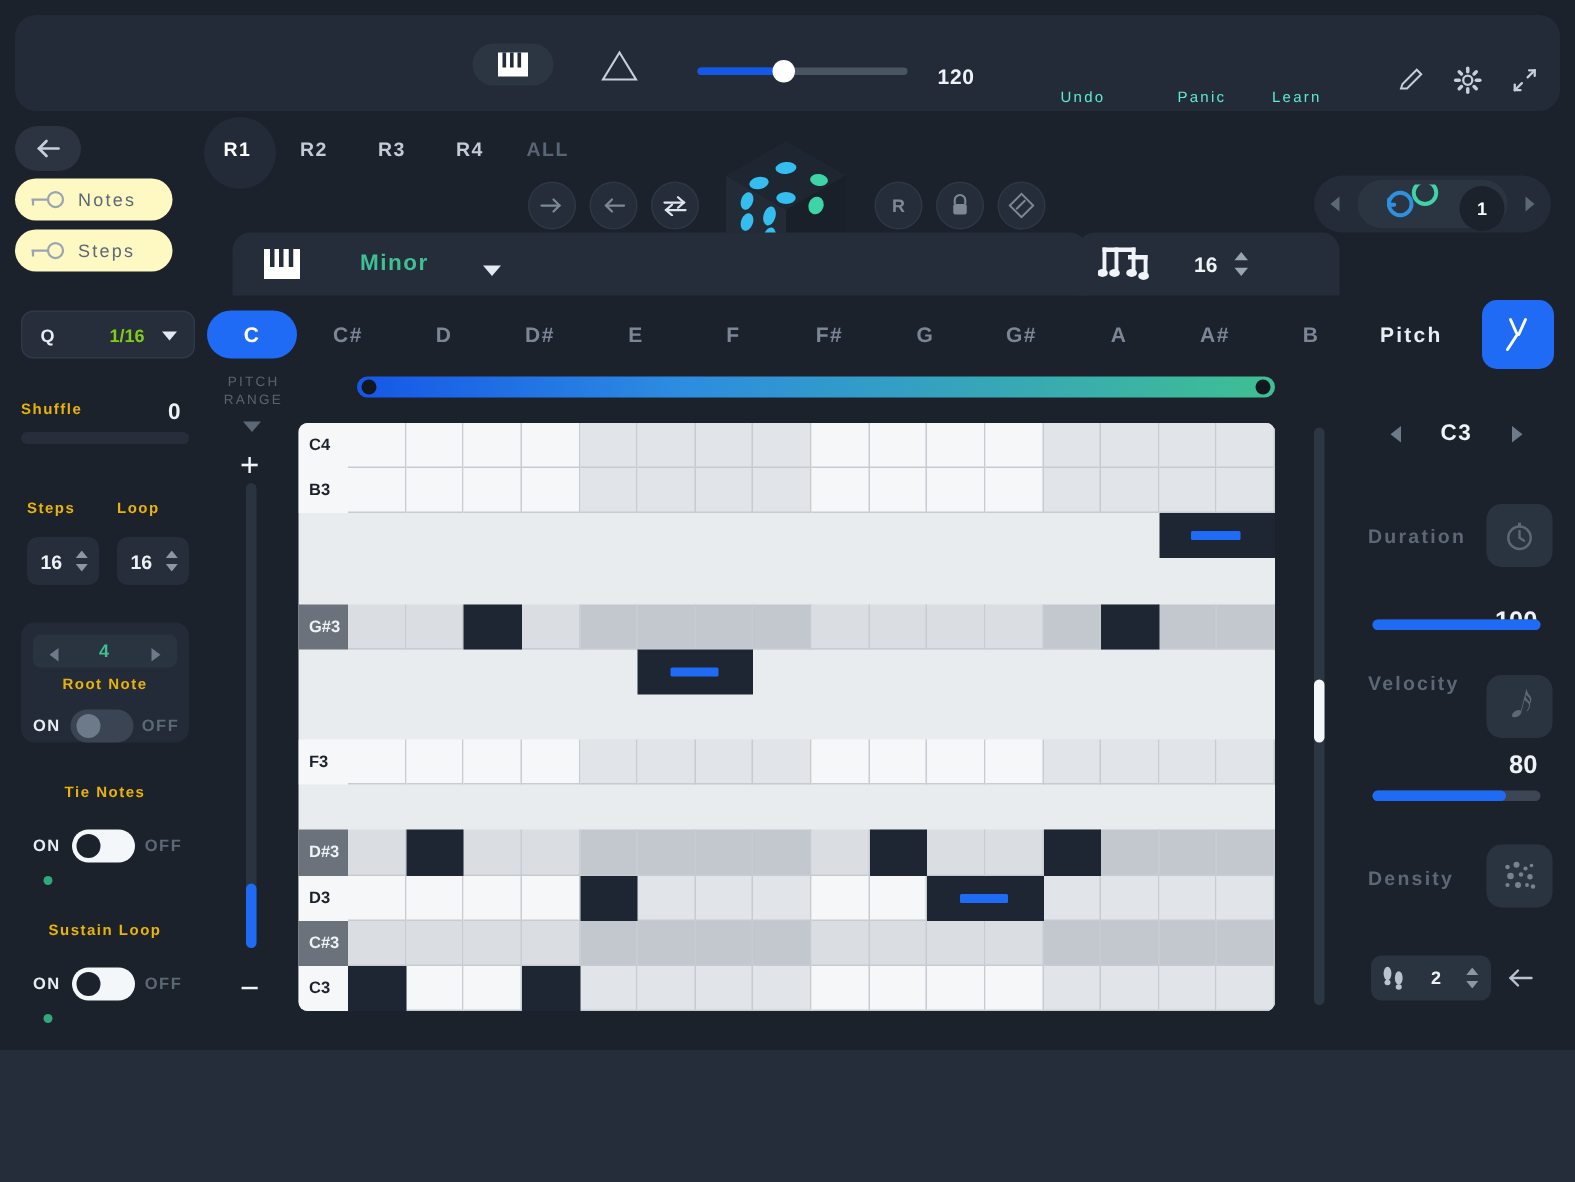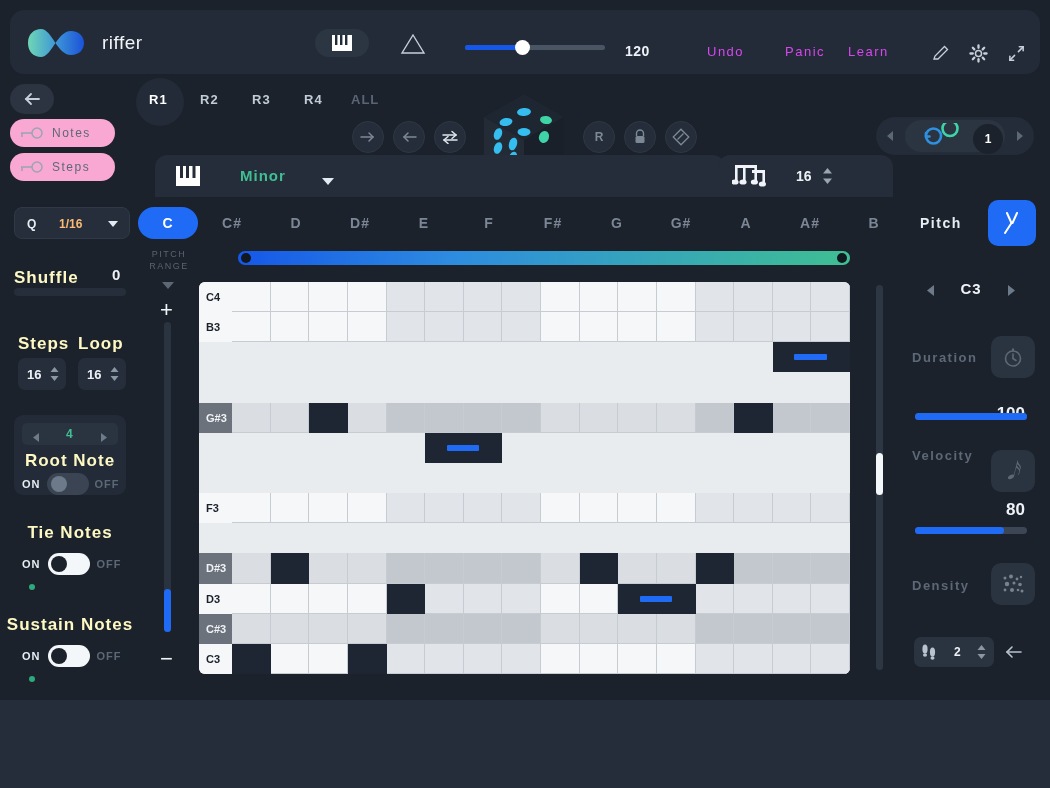--- a/index.html
+++ b/index.html
@@ -25,26 +25,26 @@
     position: absolute; left: 305px; top: 19px; width: 54px; height: 28px;
     background: #2c3642; border-radius: 14px; display: flex; align-items: center; justify-content: center;
   }
   .tri-btn { position: absolute; left: 386px; top: 20px; width: 34px; height: 28px;
     display: flex; align-items: center; justify-content: center; }
   .tempo-slider { position: absolute; left: 455px; top: 35px; width: 140px; height: 5px; }
   .tempo-track { position: absolute; left: 0; top: 0; width: 140px; height: 5px; background: #4a5563; border-radius: 3px; }
   .tempo-fill { position: absolute; left: 0; top: 0; width: 58px; height: 5px; background: #1557e8; border-radius: 3px; }
   .tempo-knob { position: absolute; left: 50px; top: -5px; width: 15px; height: 15px; background: #fff; border-radius: 50%; }
   .tempo-val { position: absolute; left: 615px; top: 33px; color: #eef2f6; font-size: 14px; font-weight: bold; letter-spacing: .5px; }
-  .txt-btn { position: absolute; top: 34px; color: #d946ef; font-size: 13px; letter-spacing: 1.5px; }
+  .txt-btn { position: absolute; top: 50px; color: #5eead4; font-size: 10px; letter-spacing: 1.5px; }
   .ic-btn { position: absolute; top: 30px; width: 26px; height: 26px; display:flex; align-items:center; justify-content:center; }
   
   .back-btn { position: absolute; left: 10px; top: 84px; width: 44px; height: 30px; background: #2b3440; border-radius: 15px;
     display:flex; align-items:center; justify-content:center; }
-  .lock-pill { position: absolute; left: 10px; width: 105px; height: 28px; background: #f9a8d4; border-radius: 14px;
+  .lock-pill { position: absolute; left: 10px; width: 105px; height: 28px; background: #fef9c3; border-radius: 14px;
     display: flex; align-items: center; gap: 7px; padding-left: 9px; }
   .lock-pill .lbl { color: #5d6877; font-size: 12px; letter-spacing: 1.5px; }
   .riff-circle { position: absolute; left: 136px; top: 78px; width: 48px; height: 48px; border-radius: 50%; background: #222b37; }
   .riff-tab { position: absolute; top: 92px; font-size: 13px; font-weight: bold; letter-spacing: 1px; }
   .round-btn { position: absolute; width: 32px; height: 32px; border-radius: 50%; background: #242d39; border: 1px solid #2e3845;
     display: flex; align-items: center; justify-content: center; }
   .dice { position: absolute; left: 480px; top: 92px; width: 88px; height: 94px; }
   .loop-wrap { position: absolute; left: 876px; top: 117px; width: 158px; height: 38px; background: #232c38; border-radius: 19px; }
   .loop-inner { position: absolute; left: 29px; top: 3px; width: 100px; height: 32px; background: #2b3541; border-radius: 16px; }
   .loop-num { position: absolute; left: 68px; top: 4px; width: 30px; height: 30px; background: #1b222c; border-radius: 50%;
@@ -61,21 +61,21 @@
   .note-btn.sel { background: #1f6bf5; border-radius: 16px; color: #fff; }
   .pitch-lbl { position: absolute; left: 920px; top: 215px; color: #e8edf3; font-size: 14px; font-weight: bold; letter-spacing: 1.5px; }
   .pitch-btn { position: absolute; left: 988px; top: 200px; width: 48px; height: 46px; background: #1f6bf5; border-radius: 10px;
     display:flex; align-items:center; justify-content:center; }
   
   .pr-lbl { position: absolute; left: 143px; top: 248px; width: 52px; text-align: center; color: #59636f; font-size: 9px;
     letter-spacing: 1.5px; line-height: 12px; }
   .prs { position: absolute; left: 238px; top: 251px; width: 612px; height: 14px; border-radius: 7px;
     background: linear-gradient(90deg,#1557e8 0%,#2d8ce0 35%,#3fbf92 100%); }
   .prs-h { position: absolute; top: 2px; width: 10px; height: 10px; border-radius: 50%; background: #12181f; }
-  .l-lbl { color: #fef9c3; font-size: 17px; font-weight: bold; letter-spacing: 1px; }
+  .l-lbl { color: #eab308; font-size: 10px; font-weight: bold; letter-spacing: 1px; }
   .shuffle-track { position: absolute; left: 14px; top: 288px; width: 112px; height: 8px; background: #252e3a; border-radius: 4px; }
   .stepbox { position: absolute; width: 48px; height: 32px; background: #252e3a; border-radius: 7px; }
   .stepbox .v { position: absolute; left: 9px; top: 9px; color: #eef2f6; font-size: 13px; font-weight: bold; }
   .rootbox { position: absolute; left: 14px; top: 415px; width: 112px; height: 80px; background: #222b37; border-radius: 9px; }
   .root-nav { position: absolute; left: 8px; top: 8px; width: 96px; height: 22px; background: #2a3440; border-radius: 5px; }
   .toggle { position: relative; width: 42px; height: 22px; border-radius: 11px; }
   .toggle.on { background: #f4f7fa; }
   .toggle.off { background: #3a4452; }
   .toggle .knob { position: absolute; top: 3px; width: 16px; height: 16px; border-radius: 50%; }
   .toggle.on .knob { left: 3px; background: #1b222c; }
@@ -109,33 +109,20 @@
   .foot-back { position: absolute; left: 998px; top: 637px; width: 32px; height: 30px; display:flex; align-items:center; justify-content:center; }
   
   .botbar { position: absolute; left: 0; top: 700px; width: 1050px; height: 88px; background: #242d39; }
 </style>
 </head>
 <body>
 
 <div class="app">
 
   <div class="topbar">
-    <div class="logo-wrap">
-      <svg class="logo-mark" viewBox="0 0 68 34">
-        <defs>
-          <linearGradient id="lg" x1="0" y1="0" x2="1" y2="0">
-            <stop offset="0" stop-color="#6fd7b5"></stop>
-              <stop offset="0.5" stop-color="#3d96d8"></stop>
-              <stop offset="1" stop-color="#1b52d8"></stop>
-          </linearGradient>
-        </defs>
-        <path d="M4 17c0-9 6-14 13-14 11 0 16 26 30 26 8 0 13-5 13-12S55 5 47 5C33 5 28 31 17 31 10 31 4 26 4 17z" fill="url(#lg)"></path>
-      </svg>
-      <span class="logo-text">riffer</span>
-    </div>
     <div class="kb-btn">
       <svg width="22" height="18" viewBox="0 0 22 18">
         <rect x="1" y="1" width="20" height="16" fill="#fff"></rect>
         <rect x="4" y="1" width="2.4" height="10" fill="#222b37"></rect>
         <rect x="9" y="1" width="2.4" height="10" fill="#222b37"></rect>
         <rect x="14" y="1" width="2.4" height="10" fill="#222b37"></rect>
       </svg>
     </div>
     <div class="tri-btn">
       <svg width="28" height="24" viewBox="0 0 28 24">
@@ -336,21 +323,21 @@
     <div style="position:absolute; left:104px; top:12px;">
       <svg width="11" height="18" viewBox="0 0 11 18">
         <path d="M5.5 1 L10 6.5 L1 6.5 Z" fill="#9aa5b3"></path>
           <path d="M5.5 17 L10 11.5 L1 11.5 Z" fill="#9aa5b3"></path>
       </svg>
     </div>
   </div>
 
   <div class="quant">
     <span style="position:absolute; left:12px; top:9px; color:#e8edf3; font-size:12px; font-weight:bold;">Q</span>
-    <span style="position:absolute; left:44px; top:9px; color:#fdba74; font-size:12px; font-weight:bold;">1/16</span>
+    <span style="position:absolute; left:58px; top:9px; color:#84cc16; font-size:12px; font-weight:bold;">1/16</span>
     <svg width="12" height="8" viewBox="0 0 12 8" style="position:absolute; left:92px; top:12px;">
       <path d="M1 1 L6 7 L11 1 Z" fill="#e4eaf1"></path>
     </svg>
   </div>
   <div class="note-btn sel" style="left:138px; width:60px;">C</div>
   <div class="note-btn" style="left:208px; width:48px;">C#</div>
   <div class="note-btn" style="left:272px; width:48px;">D</div>
   <div class="note-btn" style="left:336px; width:48px;">D#</div>
   <div class="note-btn" style="left:400px; width:48px;">E</div>
   <div class="note-btn" style="left:465px; width:48px;">F</div>
@@ -438,21 +425,21 @@
   <div style="position:absolute; left:0; top:523px; width:140px; text-align:center;" class="l-lbl">Tie Notes</div>
   <div style="position:absolute; left:22px; top:553px; display:flex; align-items:center; gap:7px;">
     <span class="onoff">ON</span>
     <div class="toggle on">
         <div class="knob"></div>
       </div>
     <span class="onoff dim">OFF</span>
   </div>
   <div class="greendot" style="position:absolute; left:29px; top:584px;"></div>
 
-  <div style="position:absolute; left:0; top:615px; width:140px; text-align:center;" class="l-lbl">Sustain Notes</div>
+  <div style="position:absolute; left:0; top:615px; width:140px; text-align:center;" class="l-lbl">Sustain Loop</div>
   <div style="position:absolute; left:22px; top:645px; display:flex; align-items:center; gap:7px;">
     <span class="onoff">ON</span>
     <div class="toggle on">
         <div class="knob"></div>
       </div>
     <span class="onoff dim">OFF</span>
   </div>
   <div class="greendot" style="position:absolute; left:29px; top:676px;"></div>
 
   <div class="grid-wrap" id="grid">

